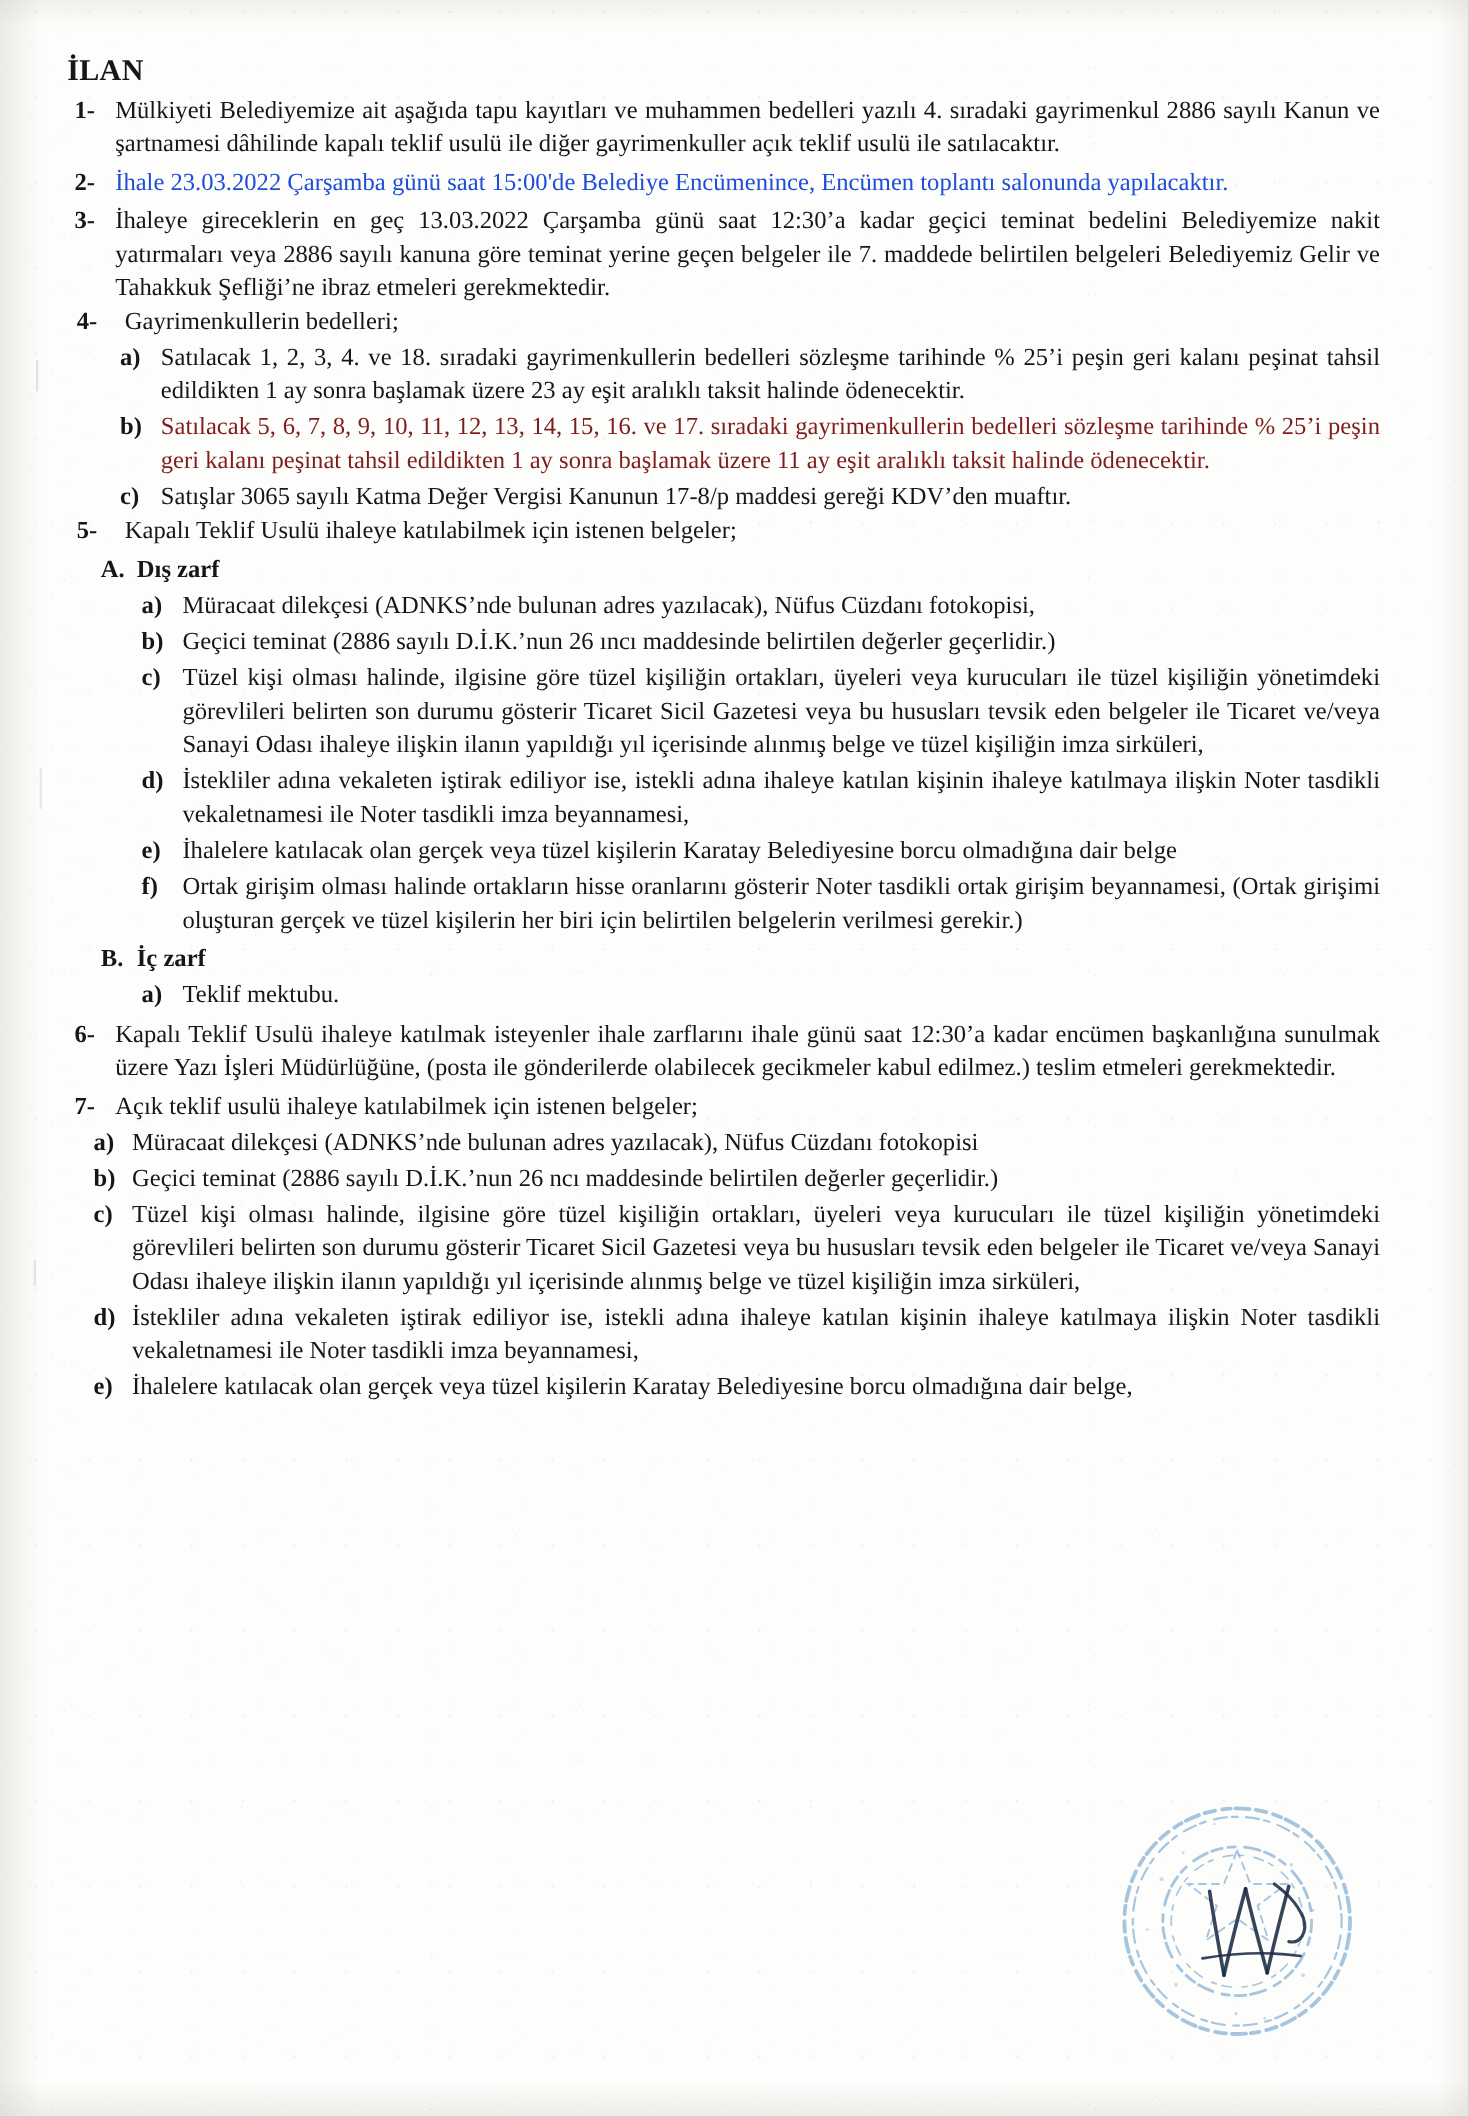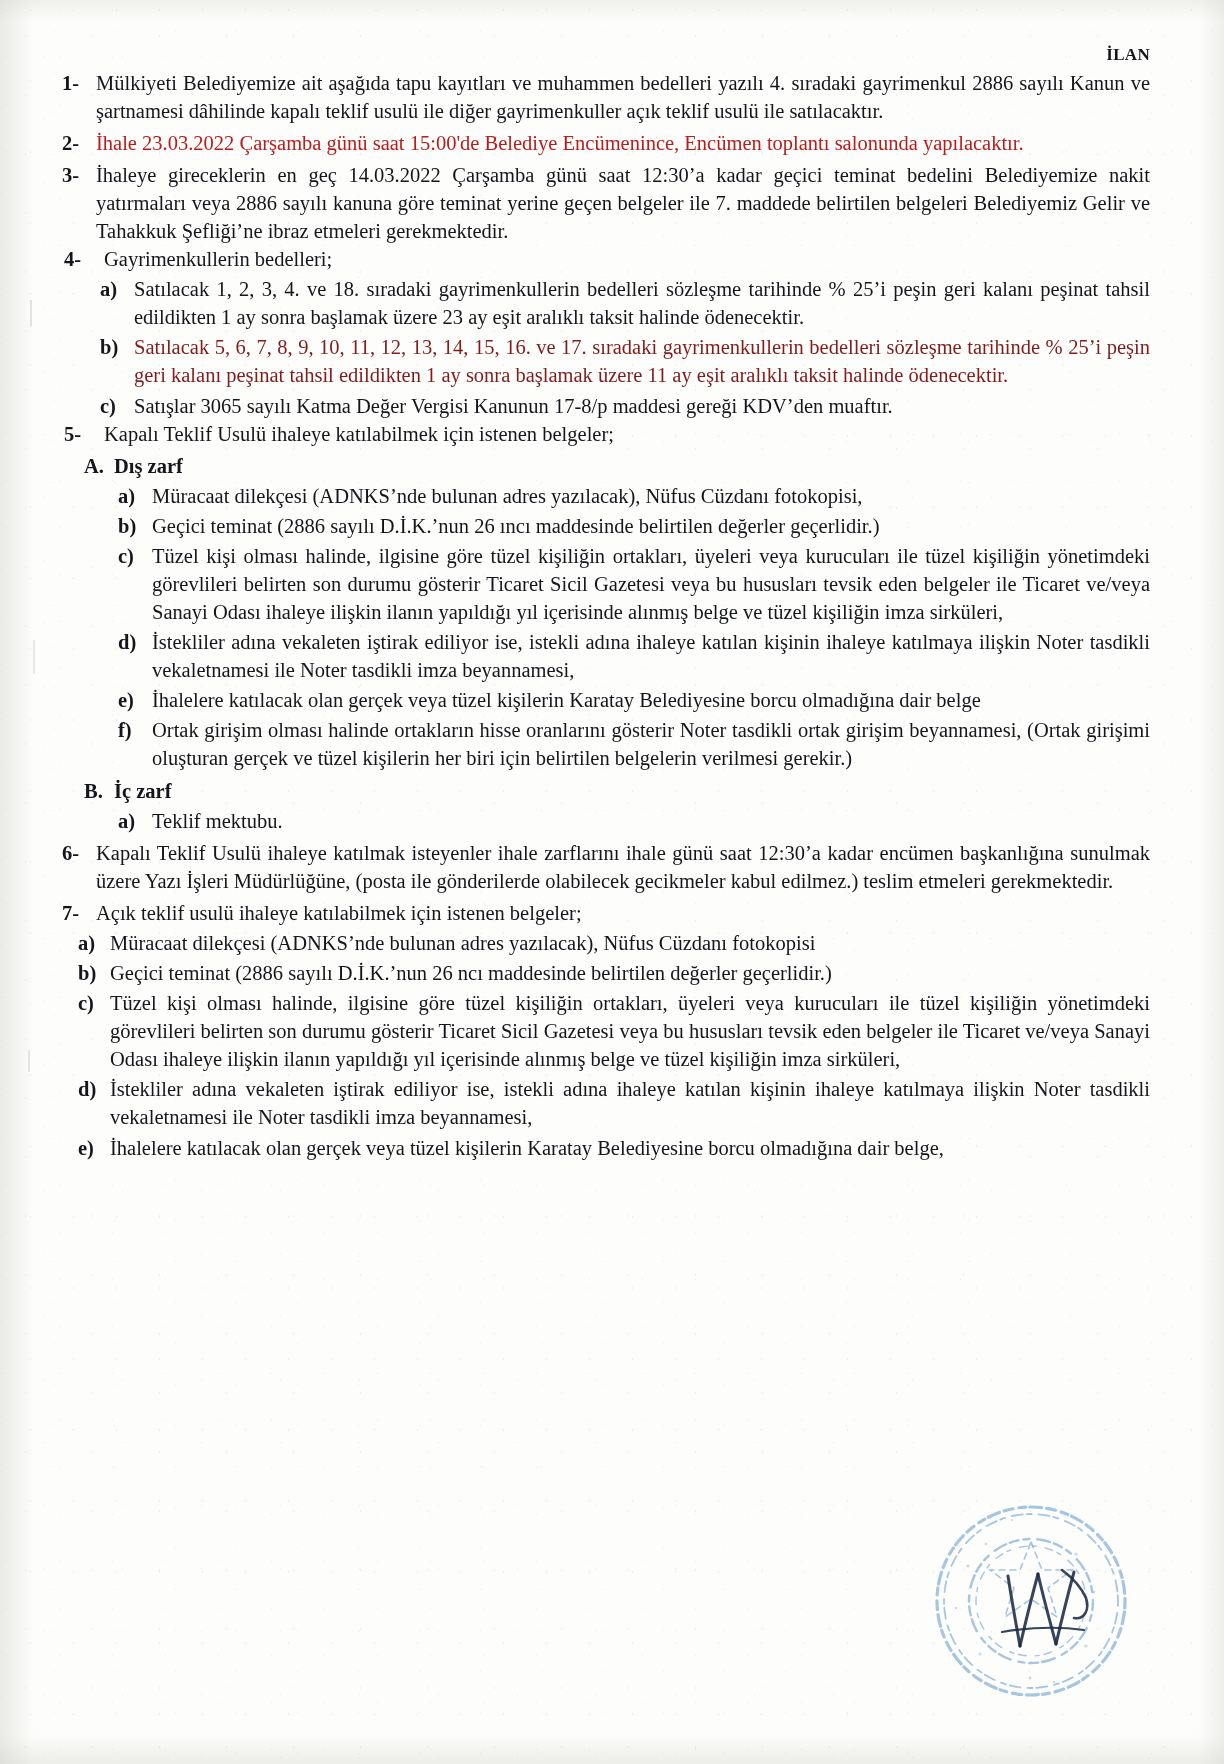--- a/index.html
+++ b/index.html
@@ -42,23 +42,23 @@
     background-size: 53px 47px, 67px 59px, 43px 71px, 61px 41px, 79px 63px;
   }
   .content {
     position: relative;
     z-index: 3;
     padding: 38px 74px 0 56px;
   }
 
   
   .doc-title {
-    text-align: right;
+    text-align: left;
     font-weight: bold;
-    font-size: 17px;
+    font-size: 25px;
     letter-spacing: .3px;
     margin: 8px 0 2px 0;
     line-height: 1.1;
   }
   .doc-subtitle {
     text-align: center;
     font-weight: bold;
     font-size: 25.5px;
     letter-spacing: .2px;
     margin: 0 0 6px 0;
@@ -105,21 +105,21 @@
 
   
   .lvlA > .marker { width: 30px; margin-left: 28px; }
   .lvlA { margin-top: 4px; }
 
   
   .lvl3 > .marker { width: 34px; margin-left: 62px; }
   .lvl3 { margin-top: 2px; }
 
   .faded { color: #7f1d1d; }
-  .vfaded { color: #b91c1c; }
+  .vfaded { color: #1d4ed8; }
 
   
   .seal {
     position: absolute;
     z-index: 4;
     right: 88px;
     bottom: 58px;
     width: 210px;
     height: 210px;
     pointer-events: none;
@@ -161,21 +161,21 @@
       <div class="body-text justify">Mülkiyeti Belediyemize ait aşağıda tapu kayıtları ve muhammen bedelleri yazılı 4. sıradaki gayrimenkul 2886 sayılı Kanun ve şartnamesi dâhilinde kapalı teklif usulü ile diğer gayrimenkuller açık teklif usulü ile satılacaktır.</div>
     </div>
 
     <div class="row lvl1">
       <div class="marker">2-</div>
       <div class="body-text justify vfaded">İhale 23.03.2022 Çarşamba günü saat 15:00'de Belediye Encümenince, Encümen toplantı salonunda yapılacaktır.</div>
     </div>
 
     <div class="row lvl1">
       <div class="marker">3-</div>
-      <div class="body-text justify">İhaleye gireceklerin en geç 14.03.2022 Çarşamba günü saat 12:30’a kadar geçici teminat bedelini Belediyemize nakit yatırmaları veya 2886 sayılı kanuna göre teminat yerine geçen belgeler ile 7. maddede belirtilen belgeleri Belediyemiz Gelir ve Tahakkuk Şefliği’ne ibraz etmeleri gerekmektedir.</div>
+      <div class="body-text justify">İhaleye gireceklerin en geç 13.03.2022 Çarşamba günü saat 12:30’a kadar geçici teminat bedelini Belediyemize nakit yatırmaları veya 2886 sayılı kanuna göre teminat yerine geçen belgeler ile 7. maddede belirtilen belgeleri Belediyemiz Gelir ve Tahakkuk Şefliği’ne ibraz etmeleri gerekmektedir.</div>
     </div>
 
     <div class="row lvl1-wide">
       <div class="marker">4-</div>
       <div class="body-text nowrapline">Gayrimenkullerin bedelleri;</div>
     </div>
 
     <div class="row lvl2">
       <div class="marker">a)</div>
       <div class="body-text justify">Satılacak 1, 2, 3, 4. ve 18. sıradaki gayrimenkullerin bedelleri sözleşme tarihinde % 25’i peşin geri kalanı peşinat tahsil edildikten 1 ay sonra başlamak üzere 23 ay eşit aralıklı taksit halinde ödenecektir.</div>

